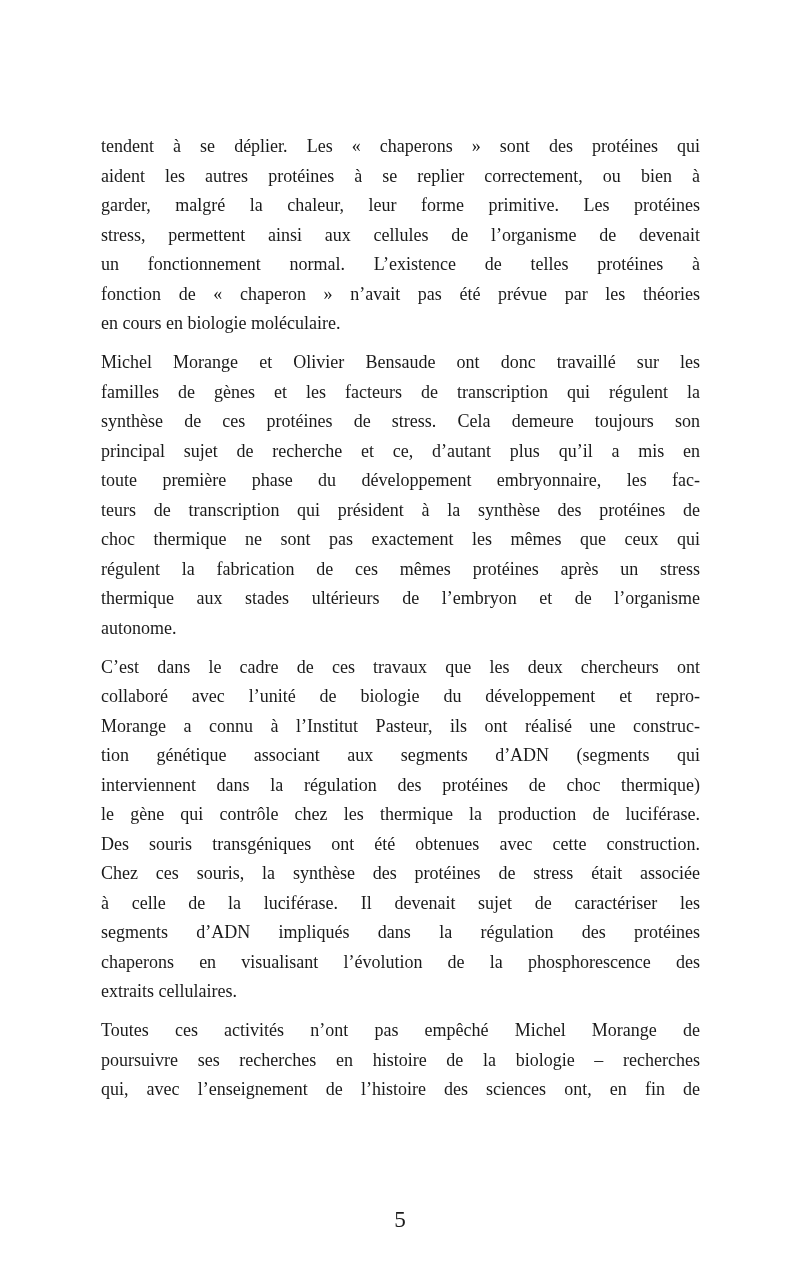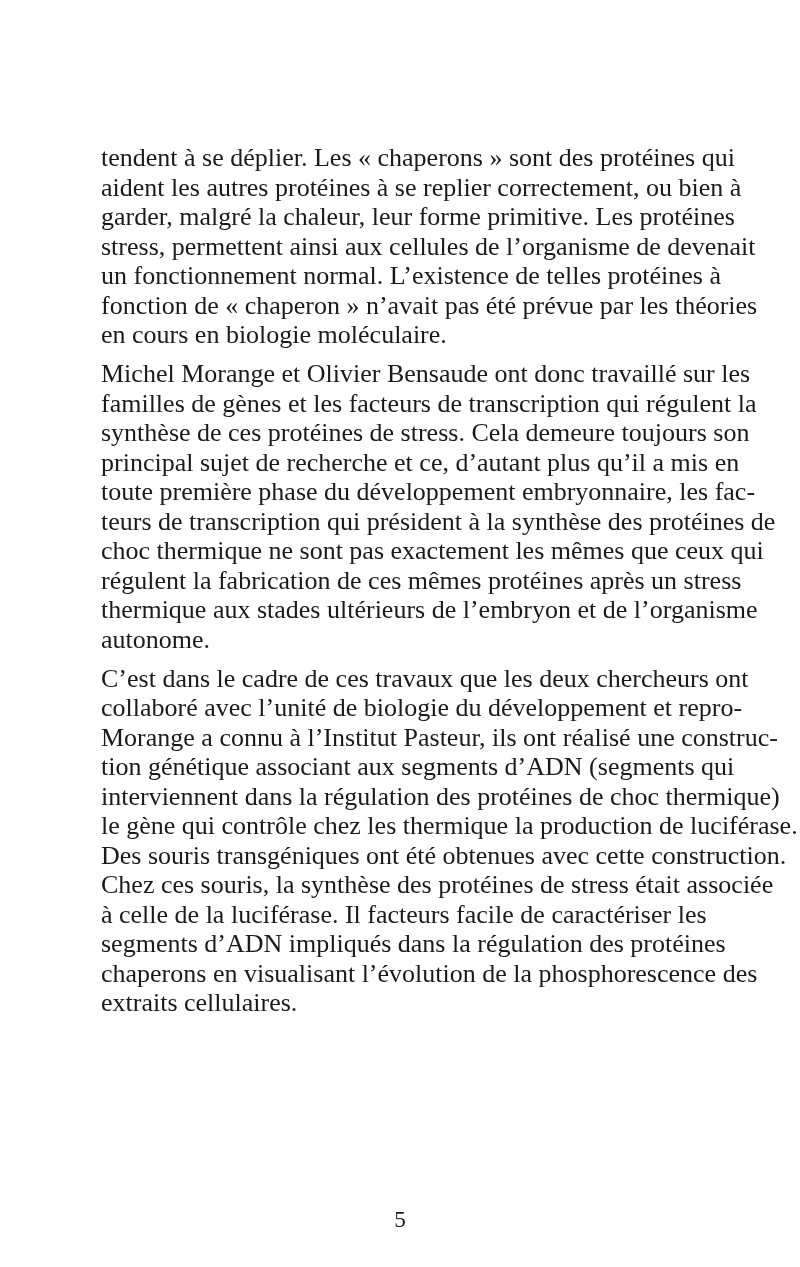--- a/index.html
+++ b/index.html
@@ -9,24 +9,24 @@
   }
   body {
     width: 800px;
     height: 1267px;
     position: relative;
     overflow: hidden;
   }
   .page {
     position: absolute;
     left: 101px;
-    top: 143px;
+    top: 132px;
     width: 599px;
     font-family: "Liberation Serif", "DejaVu Serif", serif;
-    font-size: 26px;
+    font-size: 18px;
     color: #1a1a1a;
     line-height: 29.5px;
   }
   .para {
     margin: 0 0 9.5px 0;
   }
   .line {
     display: block;
     text-align: justify;
     text-align-last: justify;
@@ -77,21 +77,26 @@
 
   <p class="para">
     <span class="line">C’est dans le cadre de ces travaux que les deux chercheurs ont</span>
     <span class="line">collaboré avec l’unité de biologie du développement et repro-</span>
     <span class="line">Morange a connu à l’Institut Pasteur, ils ont réalisé une construc-</span>
     <span class="line">tion génétique associant aux segments d’ADN (segments qui</span>
     <span class="line">interviennent dans la régulation des protéines de choc thermique)</span>
     <span class="line">le gène qui contrôle chez les thermique la production de luciférase.</span>
     <span class="line">Des souris transgéniques ont été obtenues avec cette construction.</span>
     <span class="line">Chez ces souris, la synthèse des protéines de stress était associée</span>
-    <span class="line">à celle de la luciférase. Il facteurs facile de caractériser les</span>
+    <span class="line">à celle de la luciférase. Il devenait sujet de caractériser les</span>
     <span class="line">segments d’ADN impliqués dans la régulation des protéines</span>
     <span class="line">chaperons en visualisant l’évolution de la phosphorescence des</span>
     <span class="line last">extraits cellulaires.</span>
   </p>
 
+  <p class="para">
+    <span class="line">Toutes ces activités n’ont pas empêché Michel Morange de</span>
+    <span class="line">poursuivre ses recherches en histoire de la biologie – recherches</span>
+    <span class="line">qui, avec l’enseignement de l’histoire des sciences ont, en fin de</span>
+  </p>
 </main>
 
 <div class="page-number">5</div>
 
 </body></html>

